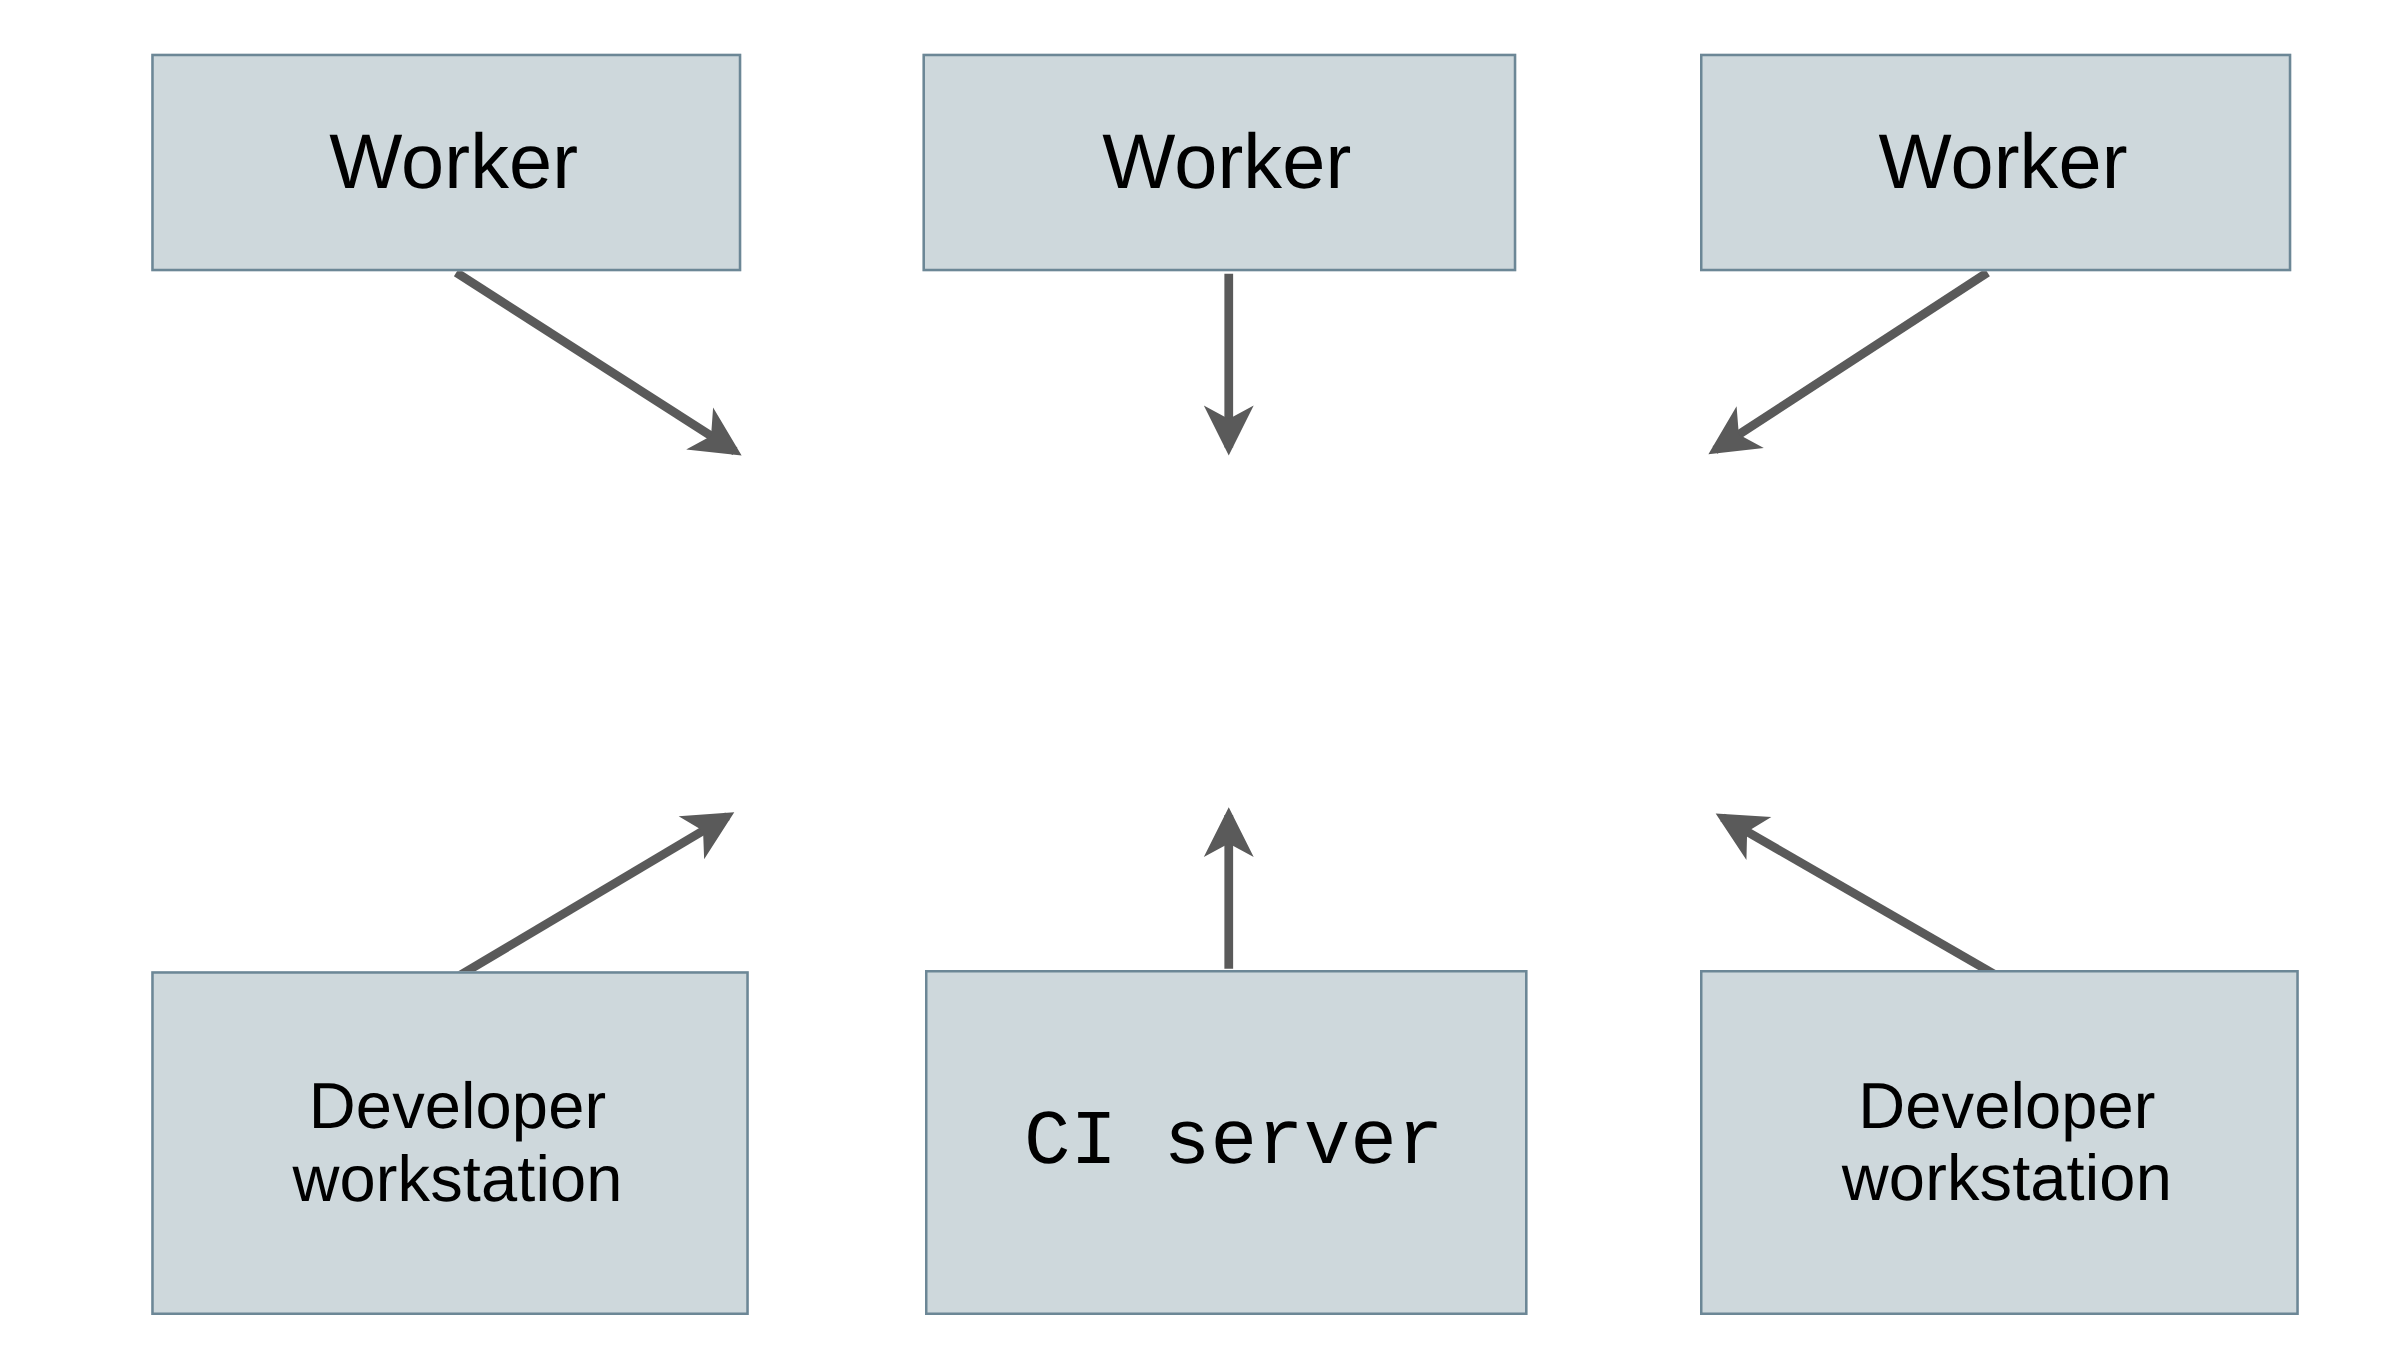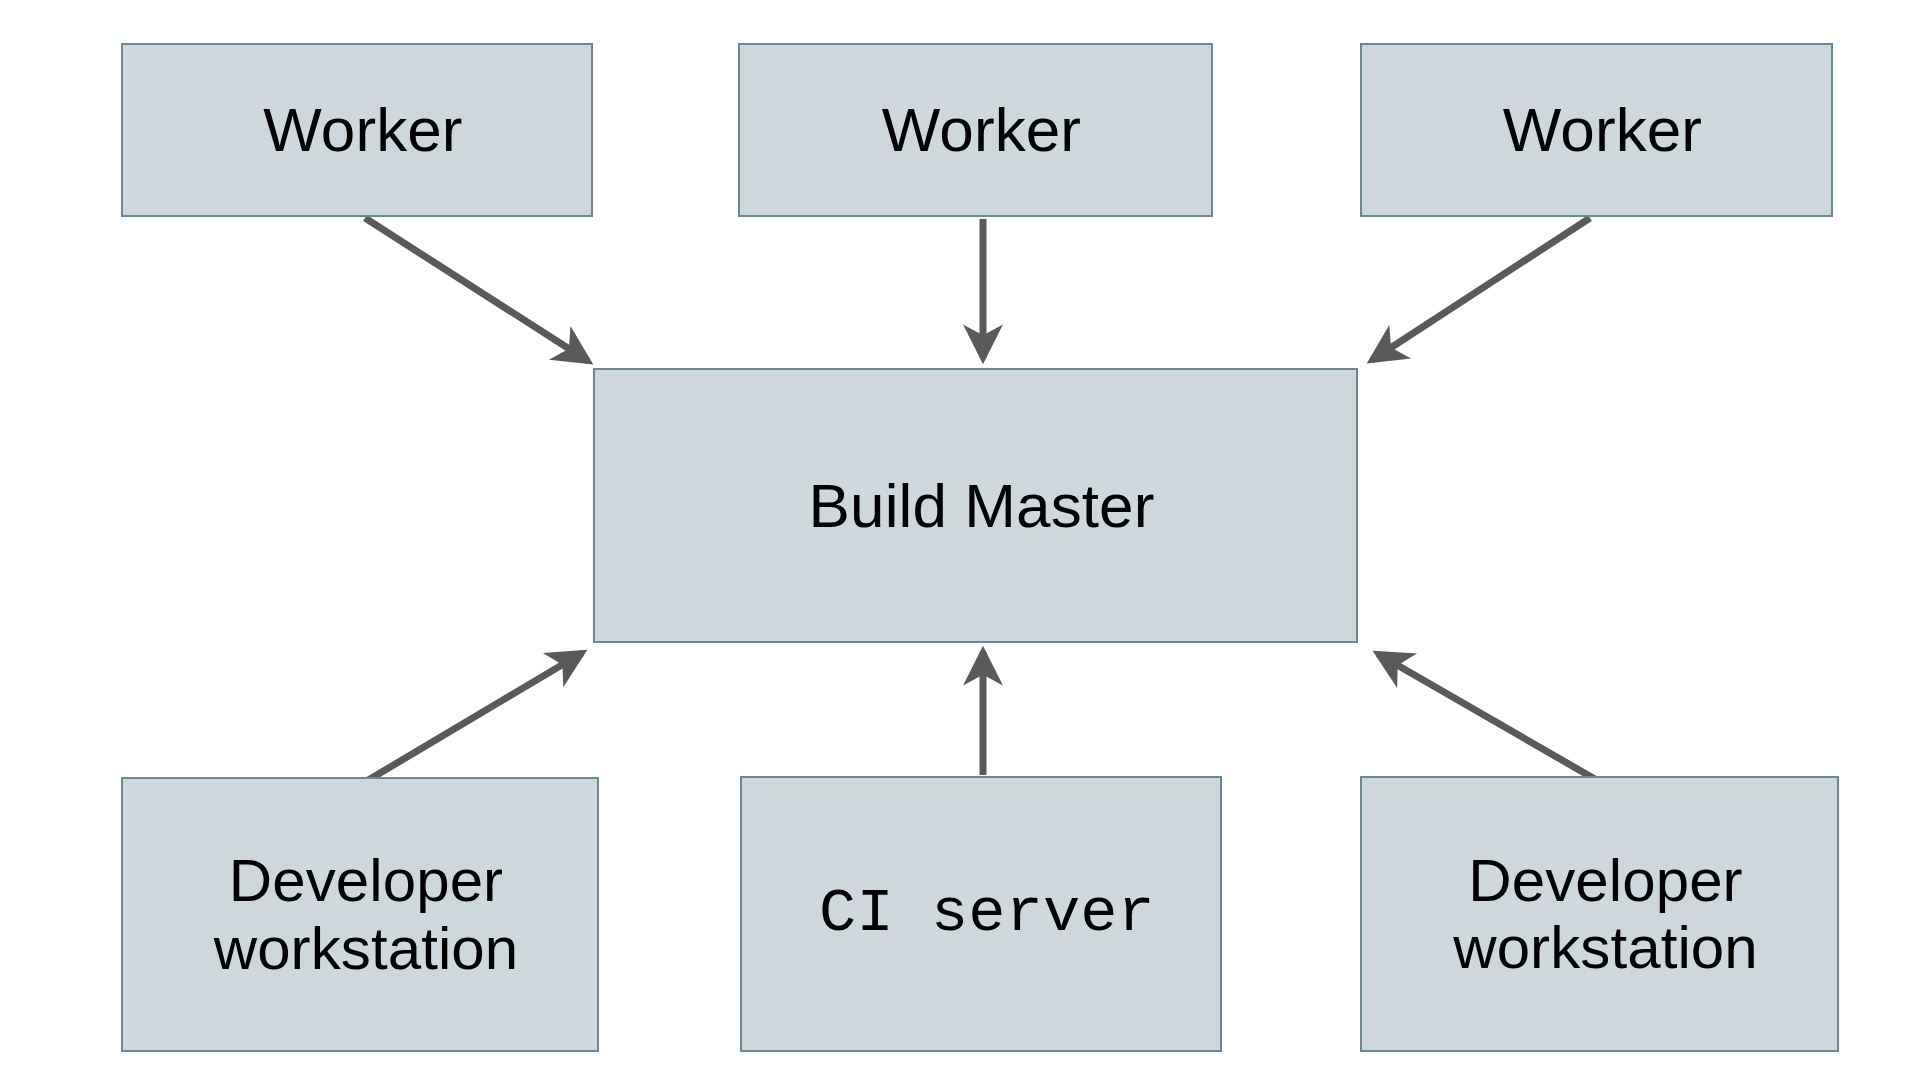--- a/index.html
+++ b/index.html
@@ -49,21 +49,21 @@
   }
   .n-worker-1 { left: 121px; top: 43px;  width: 472px; height: 174px; }
   .n-worker-2 { left: 738px; top: 43px;  width: 475px; height: 174px; }
   .n-worker-3 { left: 1360px; top: 43px; width: 473px; height: 174px; }
   .n-master   { left: 593px; top: 368px; width: 765px; height: 275px; }
   .n-devws-l  { left: 121px; top: 777px; width: 478px; height: 275px; }
   .n-ci       { left: 740px; top: 776px; width: 482px; height: 276px; font-family: Liberation Mono, monospace; }
   .n-devws-r  { left: 1360px; top: 776px; width: 479px; height: 276px; }
 
   .size-lg  { font-size: 62px; }
-  .size-md  { font-size: 60px; }
+  .size-md  { font-size: 52px; }
 </style>
 </head>
 <body>
 
 <div id="canvas">
 
   <svg id="edges" viewBox="0 0 1910 1090" width="1910" height="1090" xmlns="http://www.w3.org/2000/svg">
     <defs>
       <marker id="arrowhead" markerWidth="6.2" markerHeight="6.2" refX="5.0" refY="3.1" orient="auto" markerUnits="strokeWidth">
         <path d="M 0.2 0.25 L 5.9 3.1 L 0.2 5.95 L 1.75 3.1 Z" fill="#5a5a5a"></path>
@@ -100,23 +100,20 @@
   </div>
 
   <div class="node n-worker-2">
     <span class="node-label size-lg">Worker</span>
   </div>
 
   <div class="node n-worker-3">
     <span class="node-label size-lg">Worker</span>
   </div>
 
-  <div class="node n-master">
-    <span class="node-label size-lg">Build Master</span>
-  </div>
 
   <div class="node n-devws-l">
     <span class="node-label size-md">Developer
 workstation</span>
   </div>
 
   <div class="node n-ci">
     <span class="node-label size-lg">CI server</span>
   </div>
 

